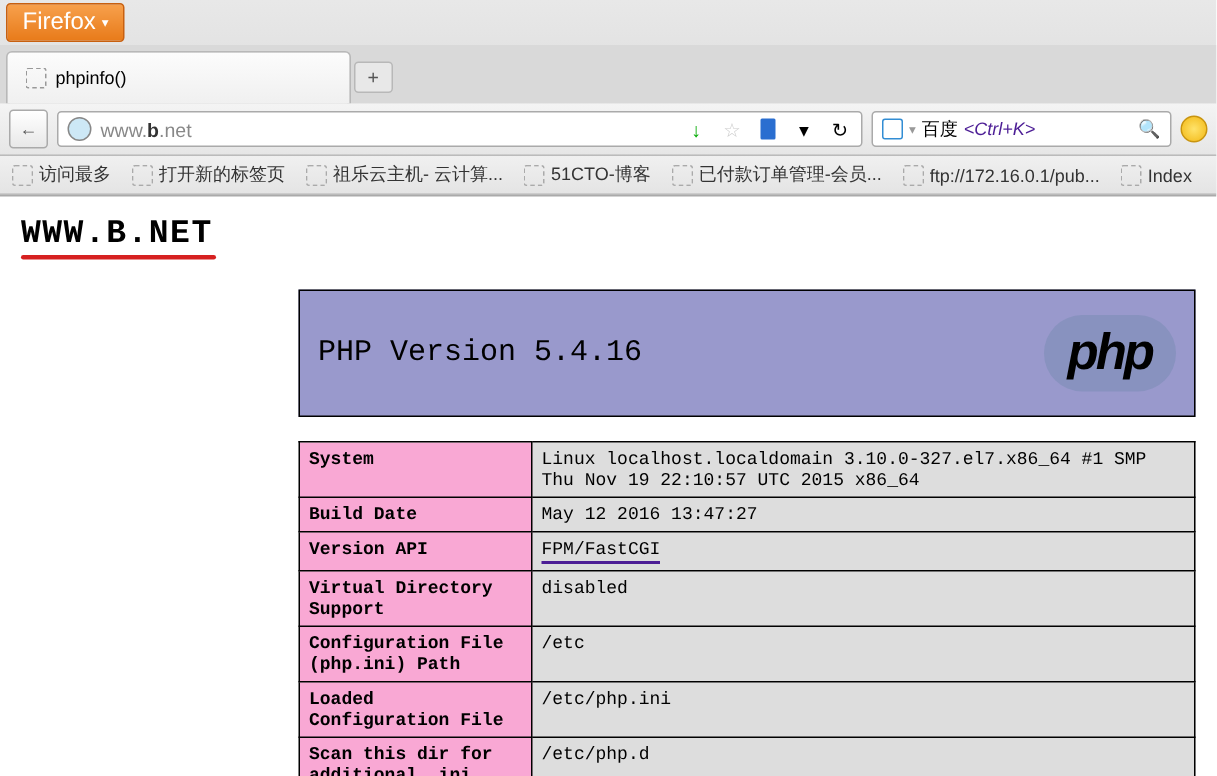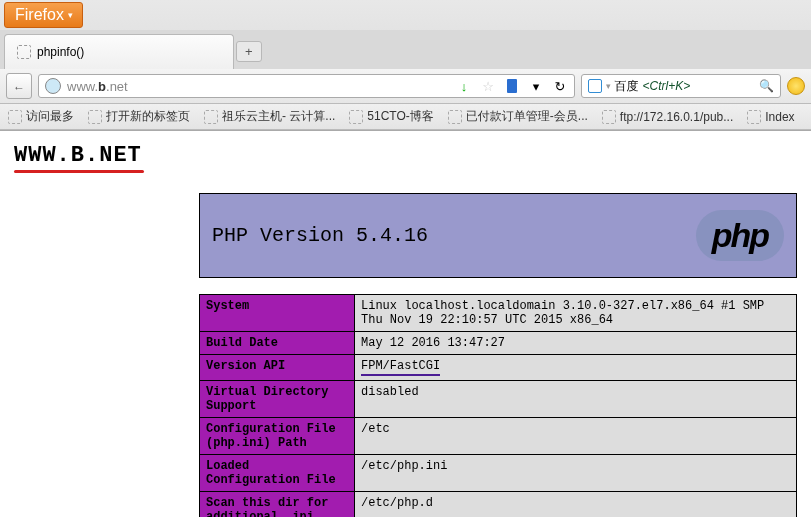--- a/index.html
+++ b/index.html
@@ -22,41 +22,41 @@
     .url-text { flex: 1; font-size: 13px; color: #333; }
     .url-grey { color: #888; }
     .url-icons { display: flex; gap: 8px; align-items: center; }
     .ic { width: 16px; height: 16px; display: flex; align-items: center; justify-content: center; font-size: 13px; }
     .ic-green { color: #0a0; }
     .ic-star { color: #ccc; }
     .ic-phone { background: #2a6ed0; width: 10px; height: 14px; border-radius: 1px; }
     .search-box { display: flex; align-items: center; background: #fff; border: 1px solid #aaa; border-radius: 3px; padding: 2px 6px; gap: 4px; width: 200px; height: 24px; }
     .baidu { width: 14px; height: 14px; border: 1px solid #328dd4; border-radius: 2px; }
     .sep { color: #999; font-size: 9px; }
-    .search-ph { color: #14532d; font-style: italic; flex: 1; font-size: 12px; }
+    .search-ph { color: #4c1d95; font-style: italic; flex: 1; font-size: 12px; }
     .mag { color: #666; }
     .face { width: 18px; height: 18px; border-radius: 50%; background: radial-gradient(#ffe36b, #f2b814); border: 1px solid #c89410; }
     
     .bookmark-bar { display: flex; align-items: center; padding: 4px 8px; gap: 14px; background: linear-gradient(#f0f0f0, #e4e4e4); border-bottom: 1px solid #bbb; font-size: 12px; }
     .bm { display: flex; align-items: center; gap: 4px; color: #333; white-space: nowrap; }
     .bm-ic { width: 14px; height: 14px; border: 1px dashed #aaa; border-radius: 2px; }
     
     .content { padding: 12px 14px; }
     .h1-text { font-family: "Courier New", monospace; font-size: 22px; font-weight: bold; margin-bottom: 2px; letter-spacing: 1px; }
     .underline-red { width: 130px; height: 3px; background: #d62020; border-radius: 2px; margin-bottom: 20px; }
     
     .php-wrap { margin-left: 185px; }
     .php-header { background: #9999cc; border: 1px solid #000; padding: 16px 12px; display: flex; align-items: center; justify-content: space-between; margin-bottom: 16px; }
     .php-title { font-family: "Courier New", monospace; font-size: 20px; font-weight: normal; color: #000; }
     .php-logo { background: #8892bf; border-radius: 50px; padding: 6px 16px; }
     .php-logo-text { font-family: Arial; font-size: 34px; font-weight: bold; font-style: italic; color: #000; letter-spacing: -2px; }
     
     .php-table { width: 100%; border-collapse: collapse; font-family: "Courier New", monospace; font-size: 12px; }
     .php-table td { border: 1px solid #000; padding: 4px 6px; vertical-align: top; }
-    .td-k { background: #a21caf; font-weight: bold; width: 155px; }
+    .td-k { background: #f9a8d4; font-weight: bold; width: 155px; }
     .td-v { background: #dddddd; }
     .underline-api { display: inline-block; border-bottom: 2px solid #4c1d95; padding-bottom: 1px; }
   </style>
 </head>
 <body>
 
 <div class="browser-chrome">
   <div class="ff-menu">
     <div class="ff-btn">Firefox</div>
   </div>

